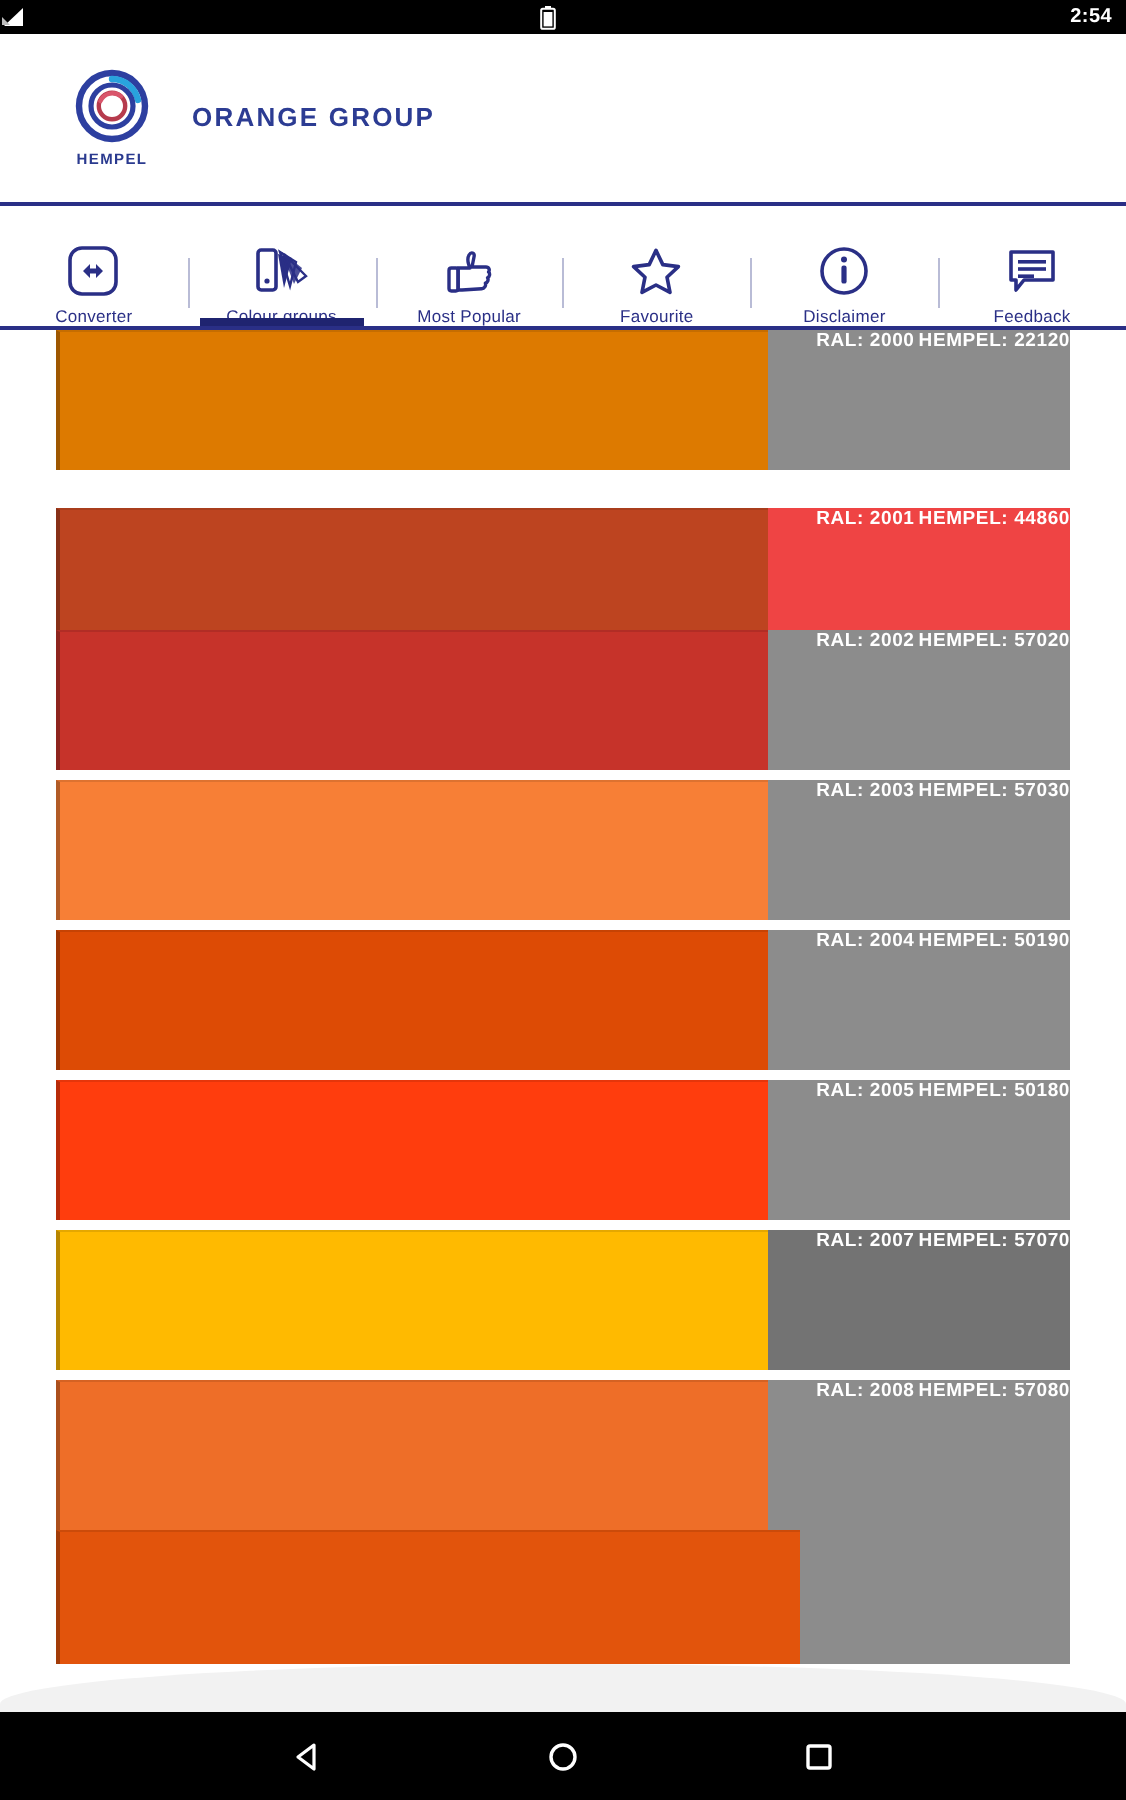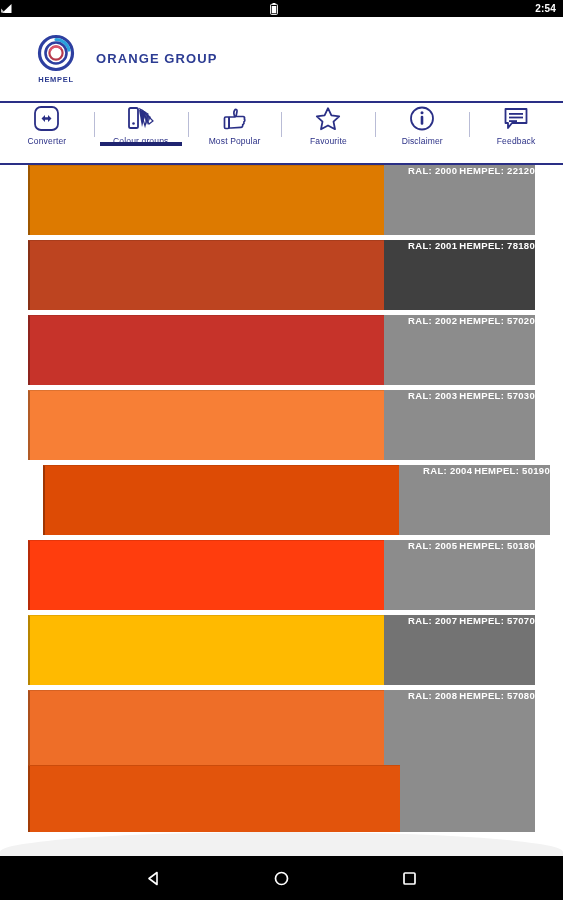--- a/index.html
+++ b/index.html
@@ -48,21 +48,21 @@
   }
   .title-large {
     font-size:23px; font-weight:bold; color:#2c3c93;
     letter-spacing:0.6px; line-height:1.15;
   }
 
   
   .tab-bar {
     height:62px; width:100%;
     background:#ffffff;
-    display:flex; align-items:flex-start;
+    display:flex; align-items:flex-end;
     border-bottom:2px solid #2a2f86;
   }
   .tab {
     flex:1; position:relative;
     display:flex; flex-direction:column;
     align-items:center; justify-content:center;
     gap:3px; cursor:pointer;
   }
   .tab + .tab::before {
     content:""; position:absolute; left:0; top:9px; bottom:9px;
@@ -225,42 +225,42 @@
 
 <div class="list-area">
   <div id="rows-host">
       <div class="swatch-row" style="top: 0px; height: 70px; background: rgb(140, 140, 140);">
         <div class="swatch-colour" style="background: rgb(221, 122, 0);"></div>
         <div class="swatch-info">
           <span class="swatch-line">RAL: 2000</span>
           <span class="swatch-line">HEMPEL: 22120</span>
         </div>
       </div>
-      <div class="swatch-row" style="top: 75px; height: 70px; background: #404040;">
+      <div class="swatch-row" style="top: 89px; height: 70px; background: #ef4444;">
         <div class="swatch-colour" style="background: rgb(189, 68, 32);"></div>
         <div class="swatch-info">
           <span class="swatch-line">RAL: 2001</span>
-          <span class="swatch-line">HEMPEL: 78180</span>
+          <span class="swatch-line">HEMPEL: 44860</span>
         </div>
       </div>
       <div class="swatch-row" style="top: 150px; height: 70px; background: rgb(140, 140, 140);">
         <div class="swatch-colour" style="background: rgb(198, 51, 42);"></div>
         <div class="swatch-info">
           <span class="swatch-line">RAL: 2002</span>
           <span class="swatch-line">HEMPEL: 57020</span>
         </div>
       </div>
       <div class="swatch-row" style="top: 225px; height: 70px; background: rgb(140, 140, 140);">
         <div class="swatch-colour" style="background: rgb(247, 127, 54);"></div>
         <div class="swatch-info">
           <span class="swatch-line">RAL: 2003</span>
           <span class="swatch-line">HEMPEL: 57030</span>
         </div>
       </div>
-      <div class="swatch-row" style="top: 300px; height: 70px; background: rgb(140, 140, 140); margin-left: 15px;">
+      <div class="swatch-row" style="top: 300px; height: 70px; background: rgb(140, 140, 140);">
         <div class="swatch-colour" style="background: rgb(221, 75, 5);"></div>
         <div class="swatch-info">
           <span class="swatch-line">RAL: 2004</span>
           <span class="swatch-line">HEMPEL: 50190</span>
         </div>
       </div>
       <div class="swatch-row" style="top: 375px; height: 70px; background: rgb(140, 140, 140);">
         <div class="swatch-colour" style="background: rgb(255, 61, 13);"></div>
         <div class="swatch-info">
           <span class="swatch-line">RAL: 2005</span>

